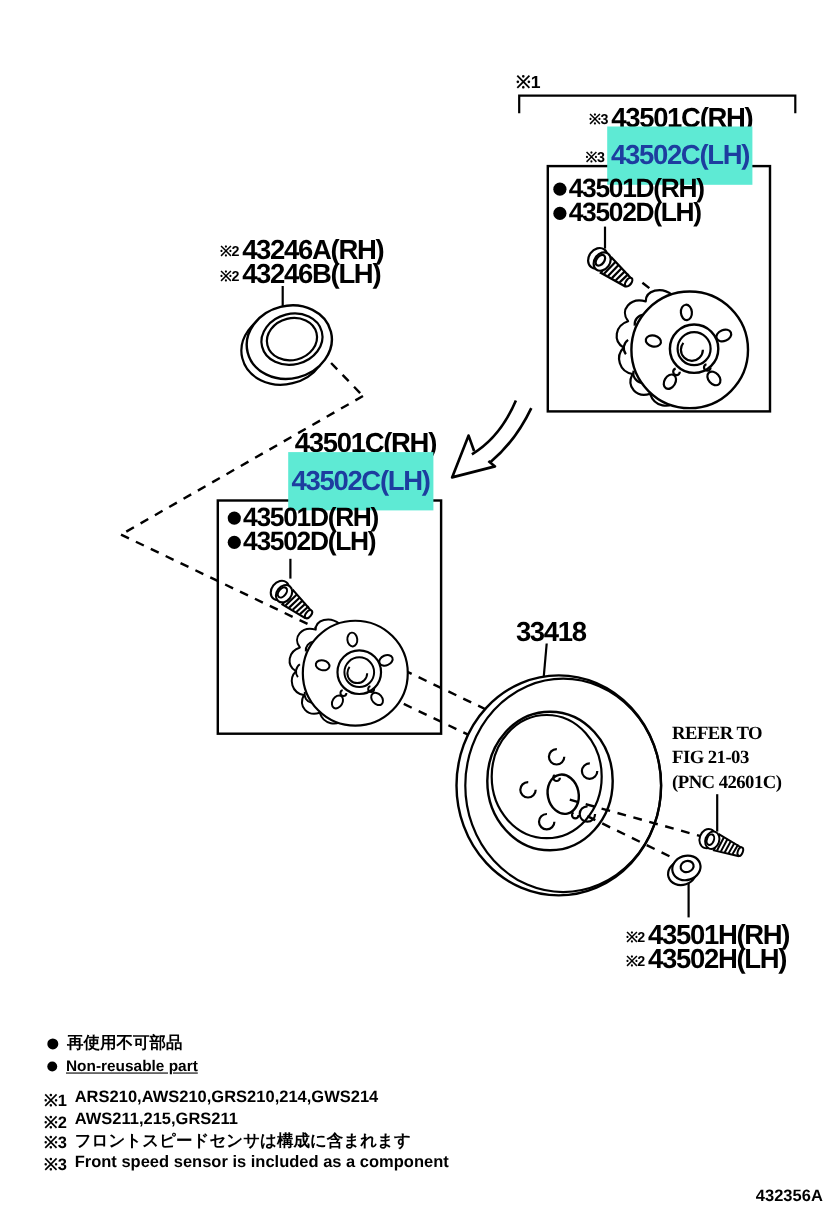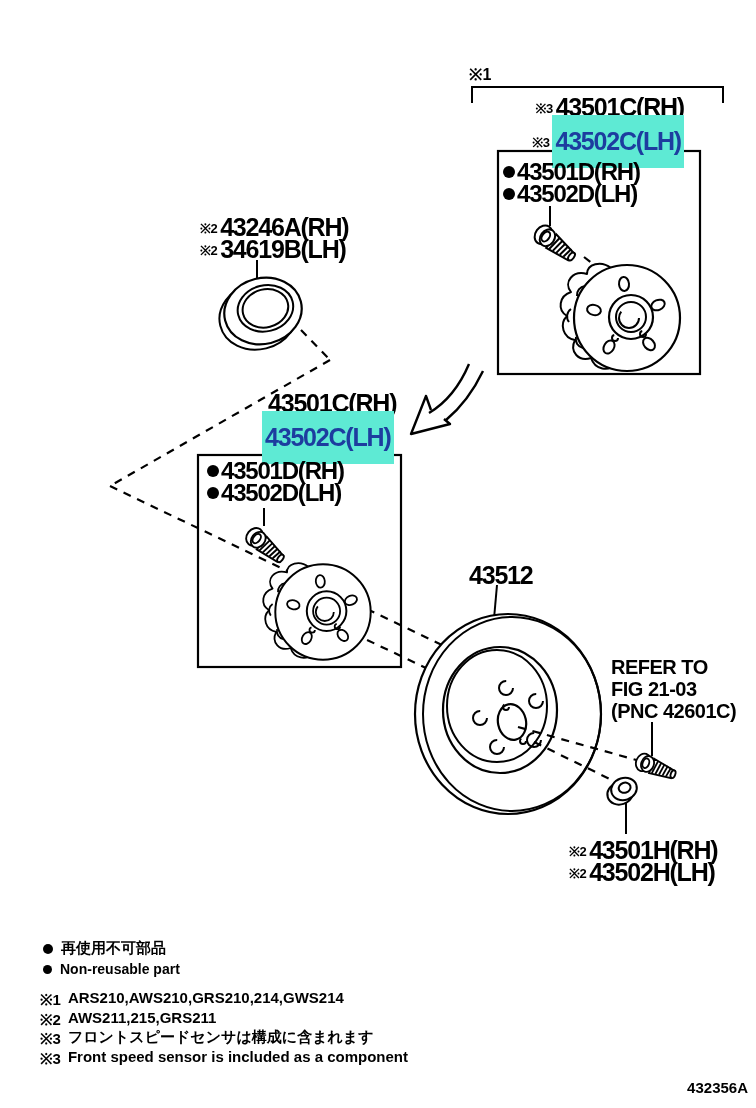--- a/index.html
+++ b/index.html
@@ -13,27 +13,27 @@
   .wht2{fill:#fff;stroke:#000;stroke-width:2;}
   .lbl{position:absolute;display:flex;align-items:center;white-space:nowrap;
        font-weight:bold;color:#000;}
   .pn{font-size:24px;letter-spacing:-1.2px;line-height:1.05;}
   .pn-sm{font-size:25px;letter-spacing:-1.2px;}
   .mark{font-size:13px;letter-spacing:-0.5px;margin-right:3px;align-self:center;}
   .hl{background:#5eead4;color:#1D3D9F;padding:12px 3px;}
   .dot{width:12px;height:12px;border-radius:50%;background:#000;margin-right:2px;flex:none;}
   .dot-sm{width:10px;height:10px;border-radius:50%;background:#000;margin-right:8px;flex:none;}
   .toplbl{right:72px;justify-content:flex-end;}
-  .refer{position:absolute;left:611px;top:656px;font-weight:bold;font-size:20px;
-         letter-spacing:-0.5px;line-height:22px;color:#000;}
+  .refer{position:absolute;left:611px;top:656px;font-weight:bold;font-size:17px;
+         letter-spacing:-0.5px;line-height:22px;color:#000;font-family:Liberation Serif, serif;}
   .note{position:absolute;display:flex;font-weight:bold;font-size:15px;color:#000;
         white-space:nowrap;}
   .note .nmark{margin-right:7px;flex:none;}
   .legend-jp{font-size:15px;}
-  .legend-en{font-size:14px;}
+  .legend-en{font-size:14px;text-decoration:underline;}
   .footer{position:absolute;right:8px;top:1079px;font-weight:bold;font-size:15px;color:#000;margin-left:14px;}
 </style>
 </head>
 <body>
 
 <div id="page">
 
   <svg width="756" height="1108" viewBox="0 0 756 1108">
     <defs>
       <g id="hubasm">
@@ -158,41 +158,41 @@
     <span class="dot"></span>
     <span class="pn">43502D(LH)</span>
   </div>
 
   <div class="lbl" style="left:200px;top:213px;">
     <span class="mark">※2</span>
     <span class="pn-sm">43246A(RH)</span>
   </div>
   <div class="lbl" style="left:200px;top:235px;">
     <span class="mark">※2</span>
-    <span class="pn-sm">34619B(LH)</span>
+    <span class="pn-sm">43246B(LH)</span>
   </div>
 
   <div class="lbl" style="left:268px;top:389px;">
     <span class="pn-sm">43501C(RH)</span>
   </div>
   <div class="lbl" style="left:262px;top:411px;">
     <span class="pn-sm hl">43502C(LH)</span>
   </div>
 
   <div class="lbl" style="left:207px;top:458px;">
     <span class="dot"></span>
     <span class="pn">43501D(RH)</span>
   </div>
   <div class="lbl" style="left:207px;top:480px;">
     <span class="dot"></span>
     <span class="pn">43502D(LH)</span>
   </div>
 
   <div class="lbl" style="left:469px;top:561px;">
-    <span class="pn-sm">43512</span>
+    <span class="pn-sm">33418</span>
   </div>
 
   <div class="refer">
     <div>REFER TO</div>
     <div>FIG 21-03</div>
     <div>(PNC 42601C)</div>
   </div>
 
   <div class="lbl" style="left:569px;top:836px;">
     <span class="mark">※2</span>

